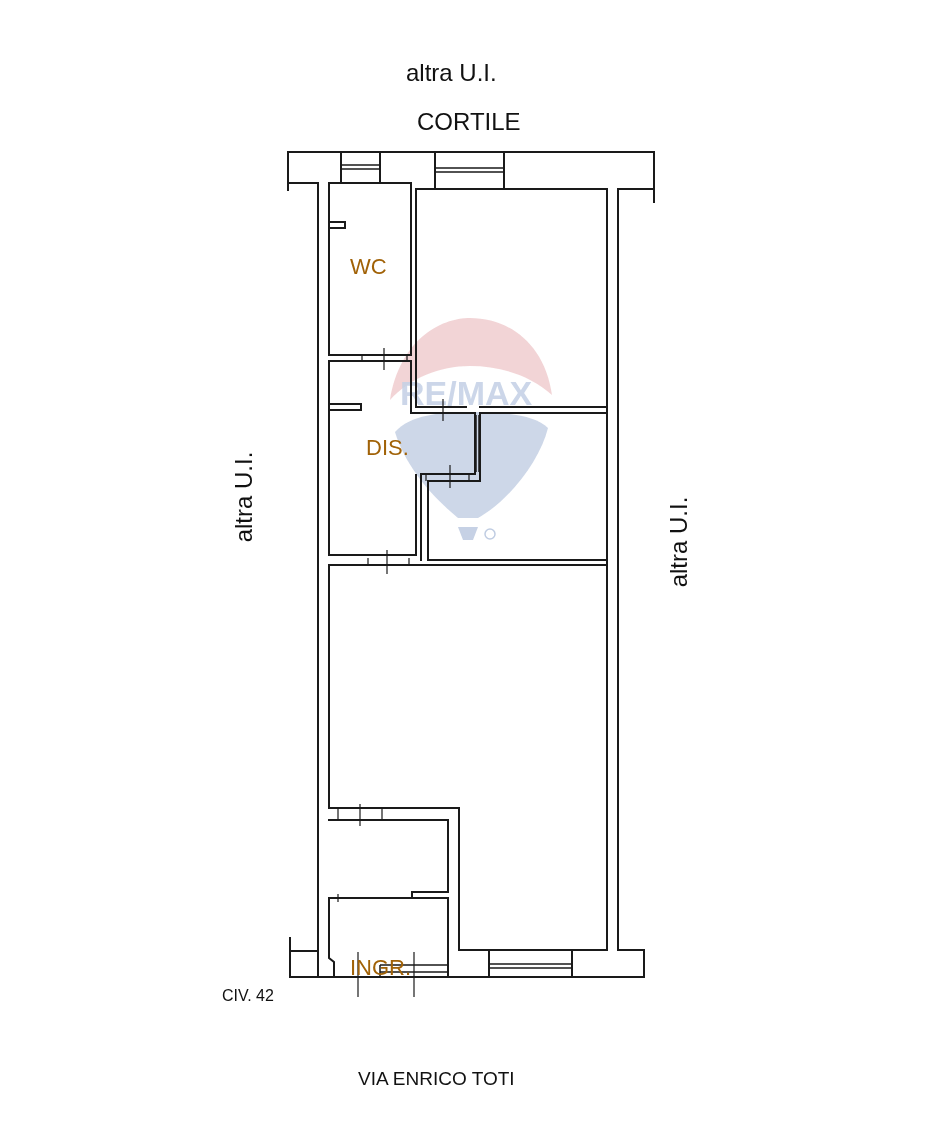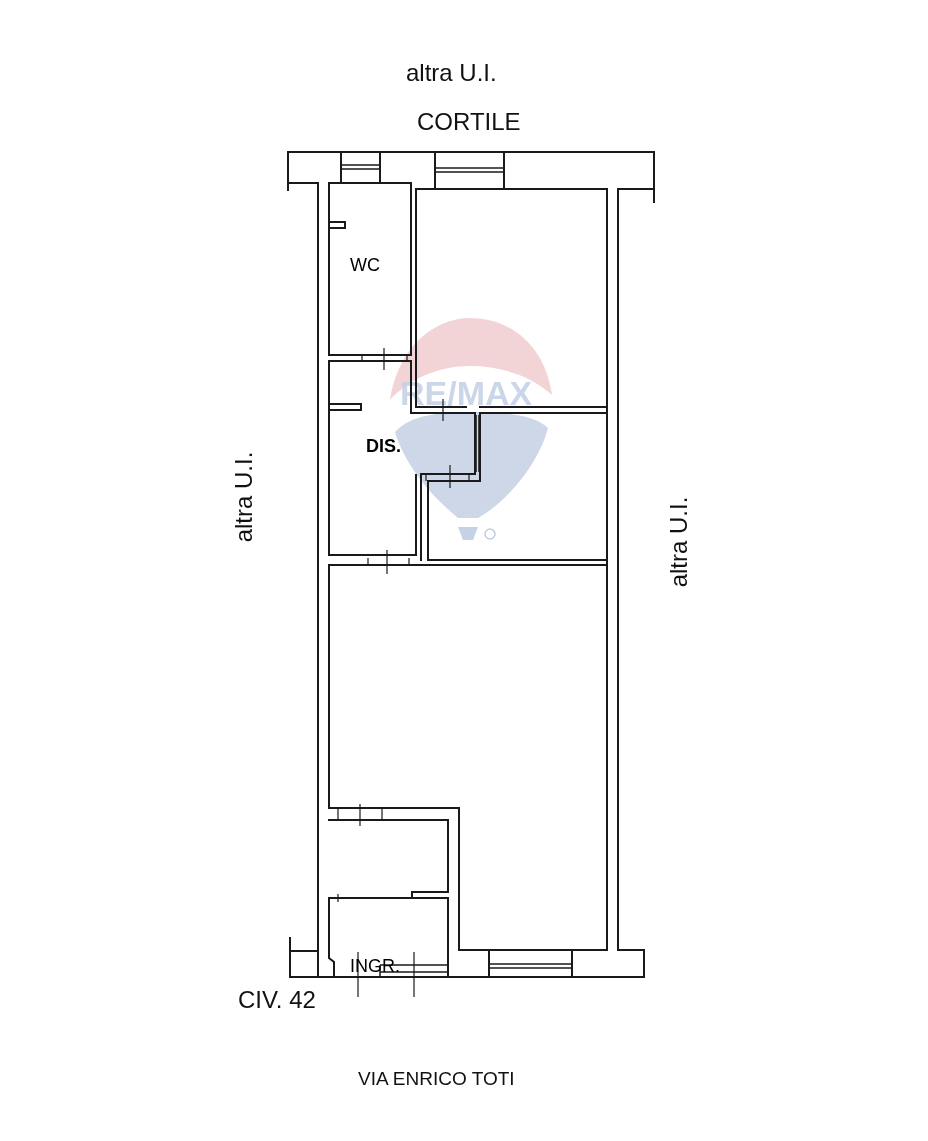--- a/index.html
+++ b/index.html
@@ -3,25 +3,25 @@
   <meta charset="utf-8">
   <style>
     html, body { margin: 0; padding: 0; background: #ffffff; }
     body { width: 928px; height: 1141px; position: relative; overflow: hidden; font-family: "Liberation Sans", sans-serif; }
     .plan { position: absolute; left: 0; top: 0; width: 928px; height: 1141px; }
     .lbl { position: absolute; color: #111; font-family: "Liberation Sans", sans-serif; white-space: nowrap; line-height: 1; }
     .lbl-top1 { left: 406px; top: 61px; font-size: 24px; }
     .lbl-top2 { left: 409px; top: 110px; font-size: 24px; margin-left: 8px; }
     .lbl-left { left: 244px; top: 497px; font-size: 24px; transform: translate(-50%, -50%) rotate(-90deg); }
     .lbl-right { left: 679px; top: 542px; font-size: 24px; transform: translate(-50%, -50%) rotate(-90deg); }
-    .lbl-civ { left: 222px; top: 988px; font-size: 24px; margin-left: 16px; }
+    .lbl-civ { left: 222px; top: 988px; font-size: 16px; }
     .lbl-street { left: 358px; top: 1069px; font-size: 19px; }
-    .room { position: absolute; font-size: 18px; color: #000000; line-height: 1; }
+    .room { position: absolute; font-size: 22px; color: #a16207; line-height: 1; }
     .room-wc { left: 350px; top: 256px; }
-    .room-dis { left: 366px; top: 437px; font-weight: bold; }
+    .room-dis { left: 366px; top: 437px; }
     .room-ingr { left: 350px; top: 957px; }
     .wall { stroke: #1a1a1a; stroke-width: 2; fill: none; stroke-linecap: square; }
     .thin { stroke: #1a1a1a; stroke-width: 1.2; fill: none; }
     .win { stroke: #1a1a1a; stroke-width: 1.5; fill: none; }
     .watermark { opacity: 0.9; }
   </style>
 </head>
 <body>
 
 <svg class="plan" viewBox="0 0 928 1141" xmlns="http://www.w3.org/2000/svg">

